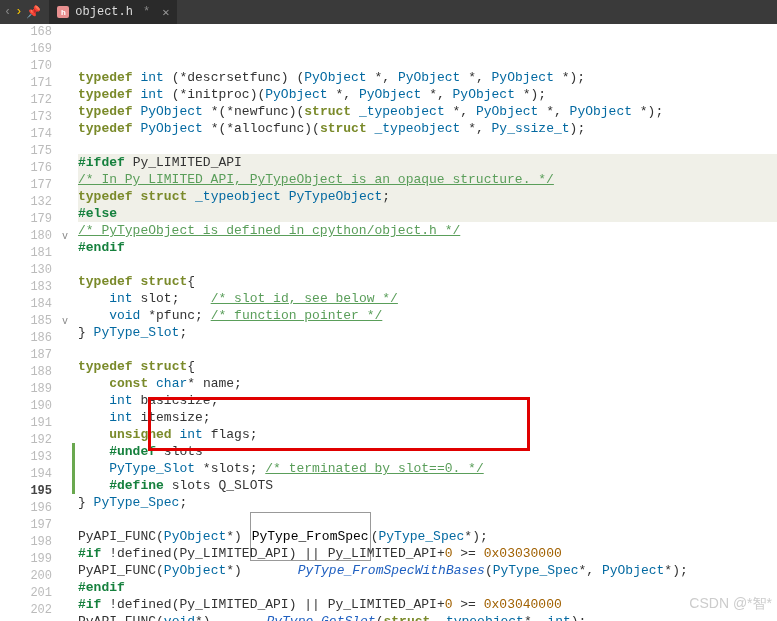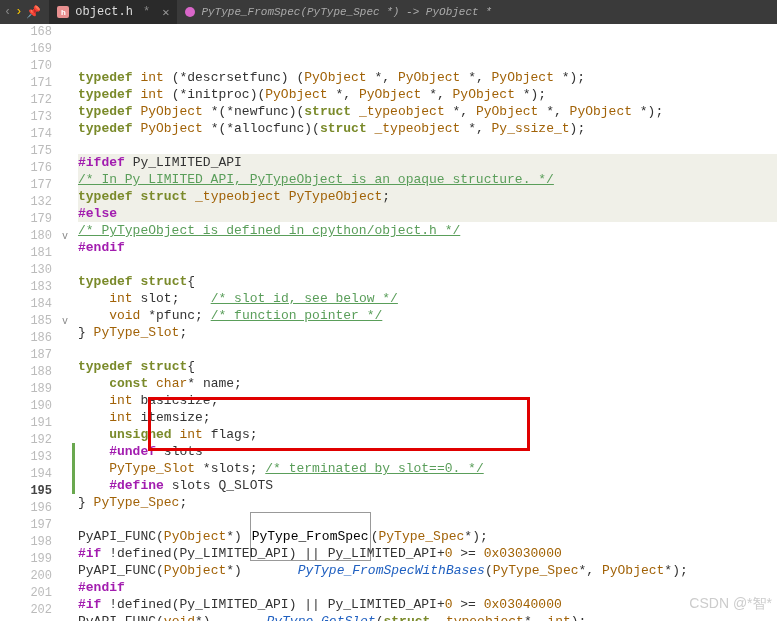--- a/index.html
+++ b/index.html
@@ -61,24 +61,24 @@
 .fold-col .fm { height: 17px; color: #888; font-size: 10px; text-align: center; line-height: 17px; }
 .code {
   flex: 1;
   padding-left: 6px;
   white-space: pre;
   position: relative;
 }
 .code .line { height: 17px; line-height: 17px; }
 .code .line.hl { background: #f0f0e8; }
 .kw { color: #7a8a2a; font-weight: bold; }
-.ty { color: #a16207; }
+.ty { color: #0369a1; }
 .fn { color: #2060c0; font-style: italic; margin-left: 48px; }
 .cm { color: #5a9e5a; text-decoration: underline; }
-.pp { color: #a21caf; font-weight: bold; }
+.pp { color: #15803d; font-weight: bold; }
 .num { color: #a06000; }
 .id { color: #333; }
 .op { color: #333; }
 .fnref { border: 1px solid #999; padding: 16px 1px; }
 .green-bar { border-left: 3px solid #6aa84f; margin-left: -6px; padding-left: 3px; }
 .red-box {
   position: absolute;
   border: 3px solid #e00000;
   left: 76px;
   top: 373px;
@@ -102,24 +102,20 @@
   <div class="nav">
     <span>‹</span>
     <span class="fwd">›</span>
     <span>📌</span>
   </div>
   <div class="tab active">
     <span class="tab-icon">h</span>
     <span class="tab-name">object.h</span>
     <span class="tab-mod">*</span>
     <span class="tab-close">✕</span>
-  </div>
-  <div class="breadcrumb">
-    <span class="bc-icon"></span>
-    <span class="bc-text">PyType_FromSpec(PyType_Spec *) -&gt; PyObject *</span>
   </div>
 </div>
 
 <div class="editor">
   <div class="gutter" id="gutter">
       <div class="ln">168</div>
       <div class="ln">169</div>
       <div class="ln">170</div>
       <div class="ln">171</div>
       <div class="ln">172</div>

